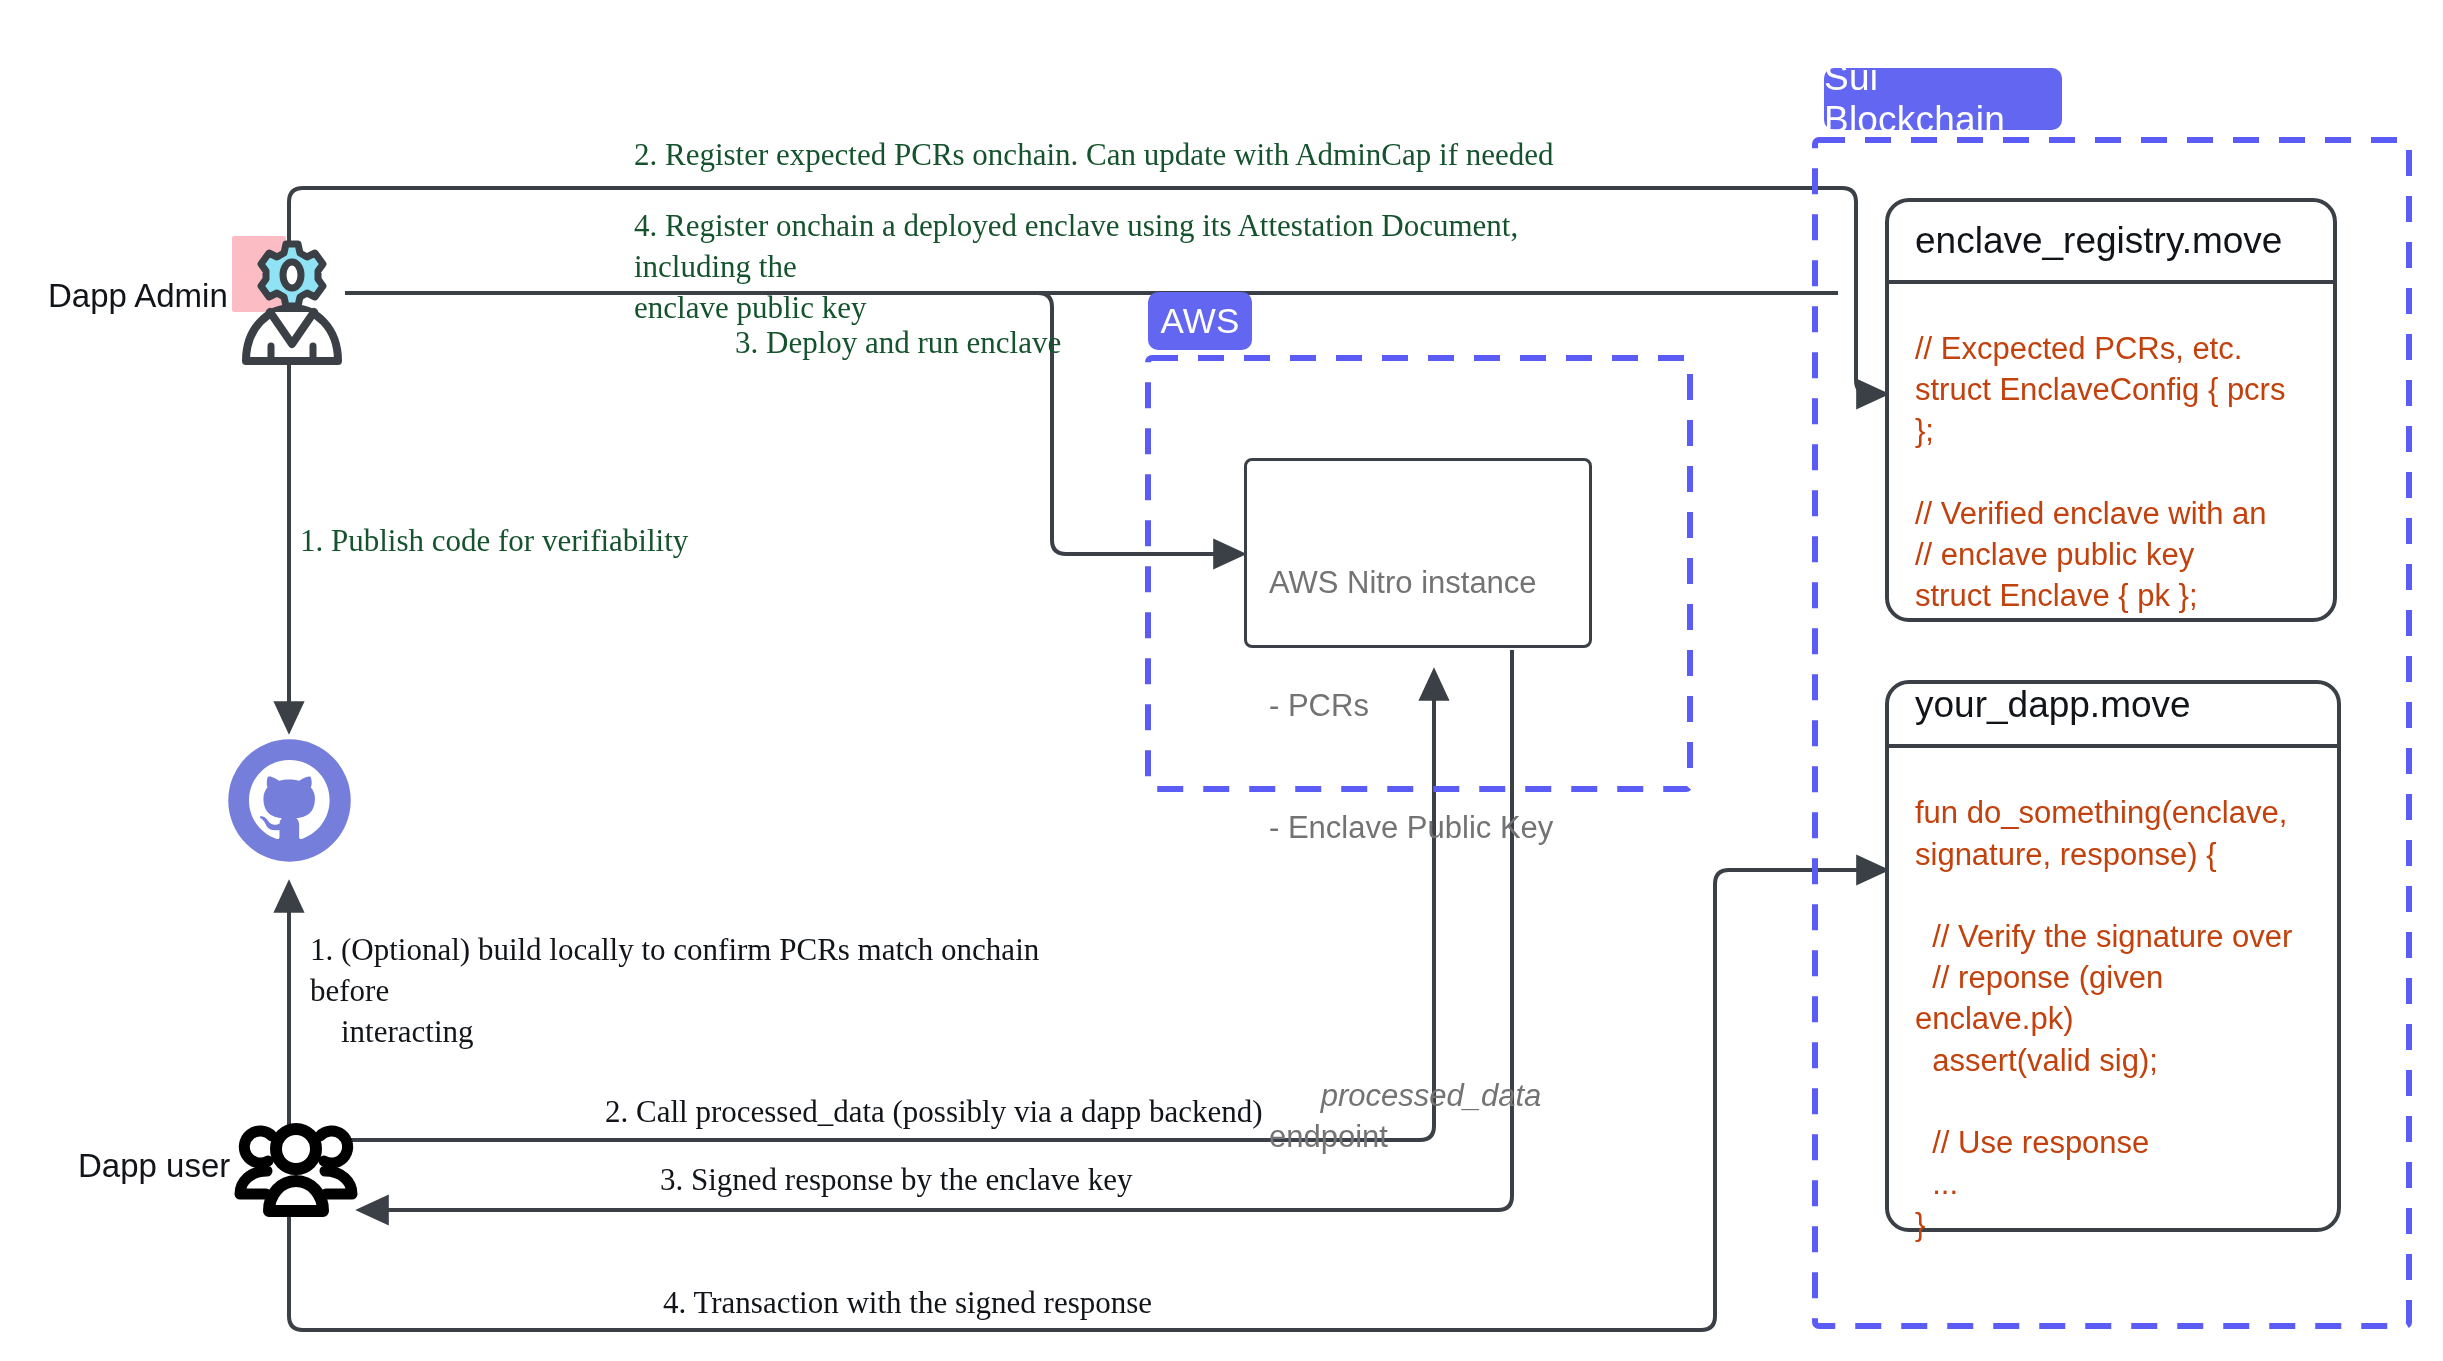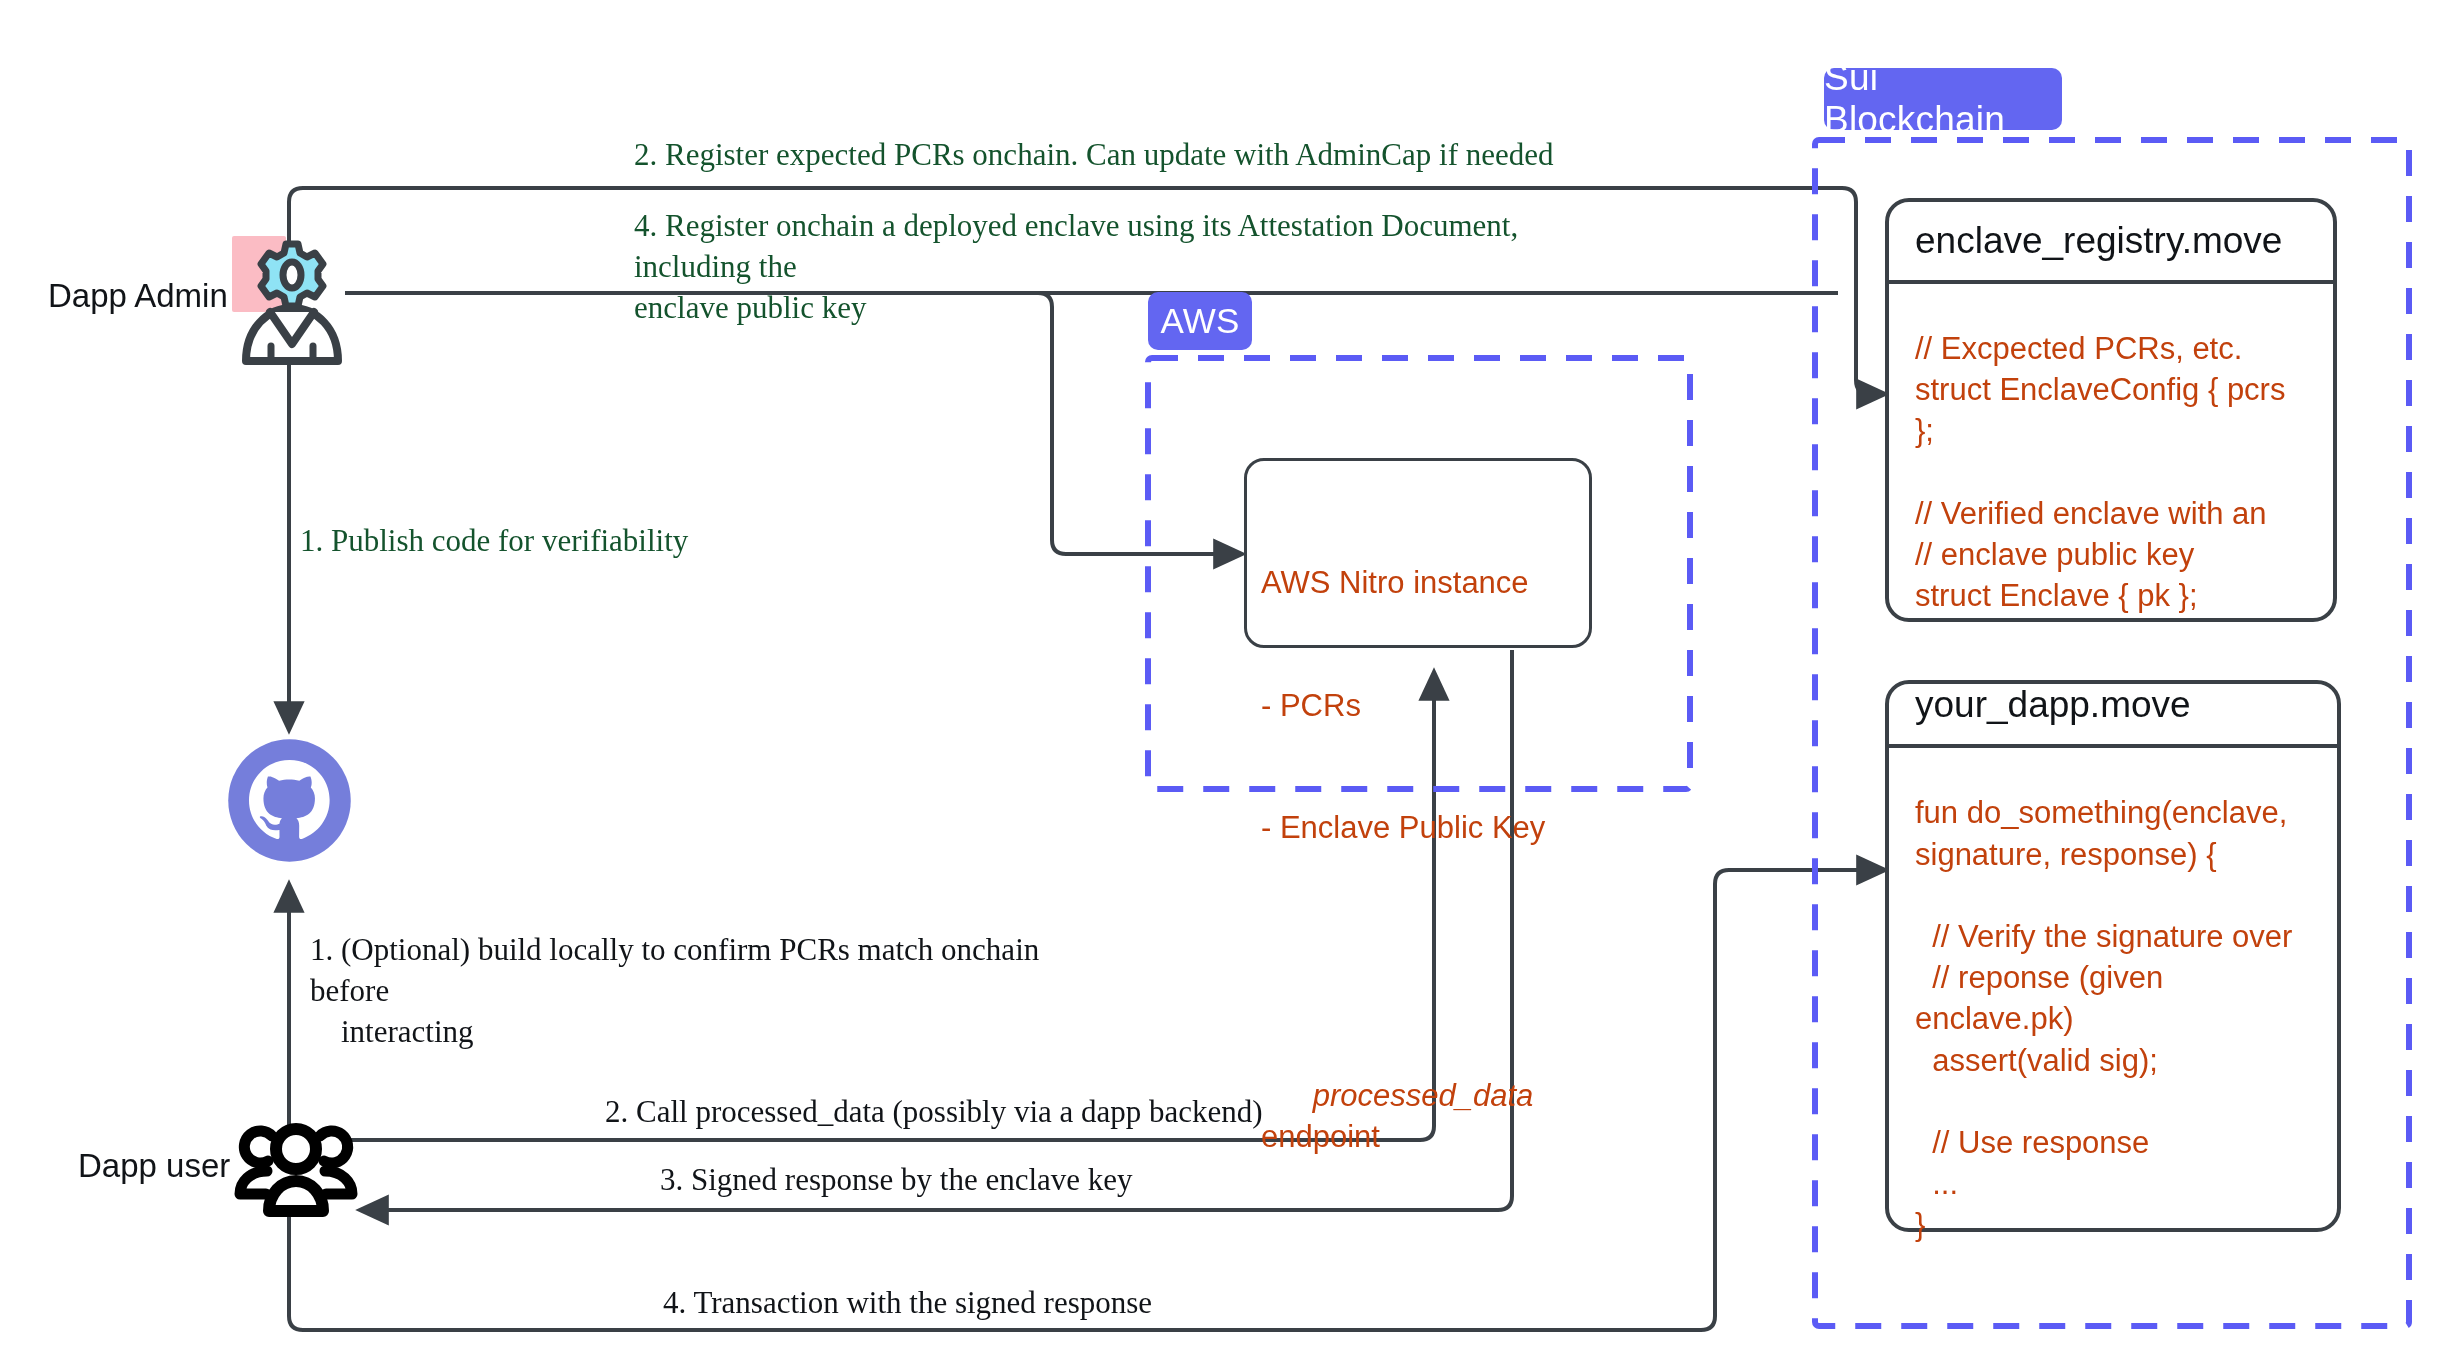--- a/index.html
+++ b/index.html
@@ -16,23 +16,23 @@
   
   .card{position:absolute;background:#ffffff;border:4px solid #3A4046;border-radius:24px;
         box-sizing:border-box;display:flex;flex-direction:column;}
   .card-title{height:78px;flex:0 0 78px;border-bottom:4px solid #3A4046;
               display:flex;align-items:center;padding-left:26px;
               font-size:37px;color:#111418;white-space:nowrap;}
   .card-body{flex:1 1 auto;padding:44px 28px 0 26px;font-size:31px;line-height:1.33;
              color:#c2410c;white-space:pre-wrap;}
 
   
-  .plainbox{position:absolute;background:#ffffff;border:3px solid #3A4046;border-radius:20px;
-            box-sizing:border-box;padding:20px 18px 0 14px;font-size:31px;line-height:1.32;
-            color:#c2410c;white-space:pre-wrap;}
+  .plainbox{position:absolute;background:#ffffff;border:3px solid #3A4046;border-radius:8px;
+            box-sizing:border-box;padding:20px 18px 0 22px;font-size:31px;line-height:1.32;
+            color:#737373;white-space:pre-wrap;}
   .ital{font-style:italic;}
 
   
   .lbl{position:absolute;white-space:pre-wrap;}
   .lbl-sans{font-family:"Liberation Sans",sans-serif;color:#111418;font-size:33px;}
   .lbl-serif{font-family:"Liberation Serif",serif;color:#111418;font-size:31px;line-height:1.32;}
   .lbl-green{font-family:"Liberation Serif",serif;color:#14532d;font-size:31px;line-height:1.32;}
 
   .icon-wrap{position:absolute;}
 </style>
@@ -152,20 +152,21 @@
   // Use response
   ...
 }</div>
   </div>
 
   <div class="lbl lbl-green" style="left:634px;top:135px;">2. Register expected PCRs onchain. Can update with AdminCap if needed</div>
 
   <div class="lbl lbl-green" style="left:634px;top:206px;width:960px;">4. Register onchain a deployed enclave using its Attestation Document, including the
 enclave public key</div>
 
+  <div class="lbl lbl-green" style="left:735px;top:323px;">3. Deploy and run enclave</div>
 
   <div class="lbl lbl-green" style="left:300px;top:521px;">1. Publish code for verifiability</div>
 
   <div class="lbl lbl-serif" style="left:310px;top:930px;width:760px;">1. (Optional) build locally to confirm PCRs match onchain before
     interacting</div>
 
   <div class="lbl lbl-serif" style="left:605px;top:1092px;">2. Call processed_data (possibly via a dapp backend)</div>
 
   <div class="lbl lbl-serif" style="left:660px;top:1160px;">3. Signed response by the enclave key</div>
 

